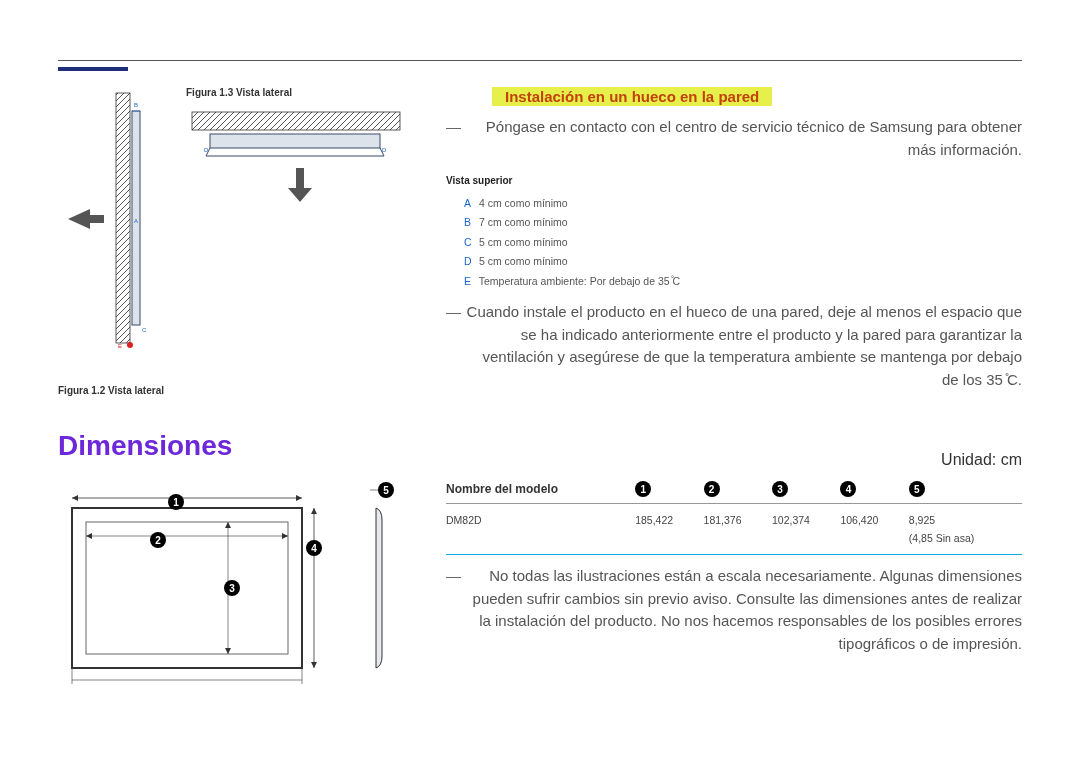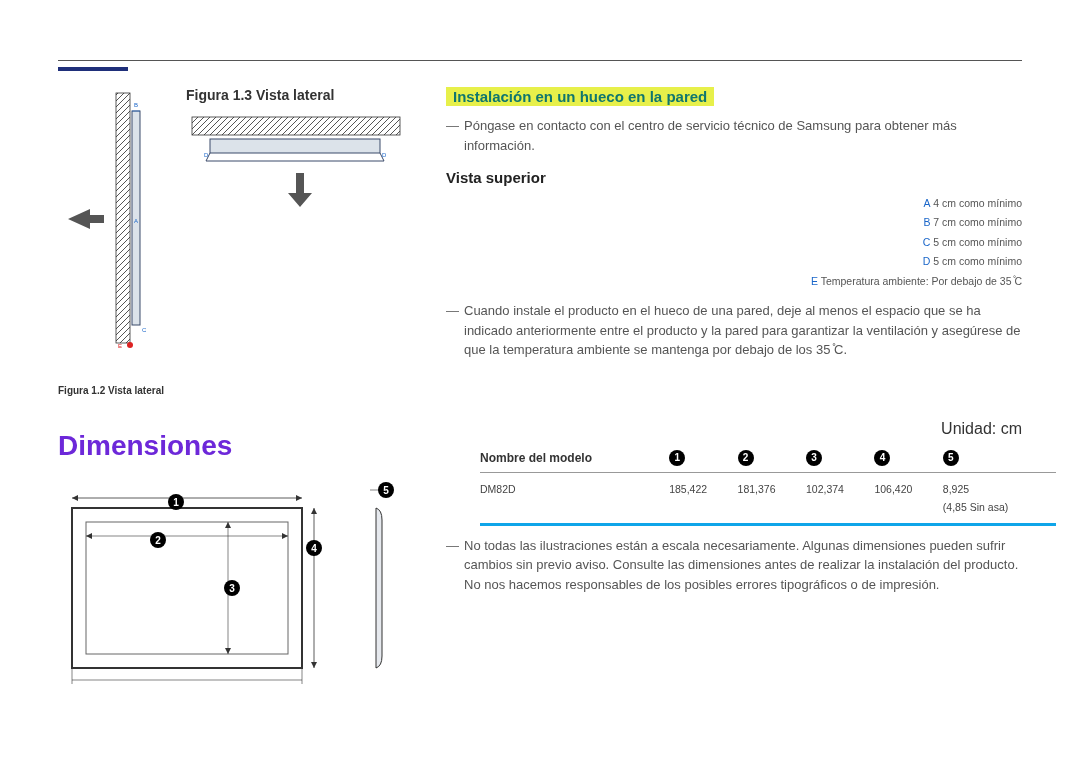--- a/index.html
+++ b/index.html
@@ -6,35 +6,35 @@
   body { font-family: Arial, Helvetica, sans-serif; color: #333; background: #fff; width: 1080px; margin: 0 auto; }
   .page { padding: 60px 58px 40px 58px; }
   .top-rule { height: 1px; background: #555; margin-bottom: 6px; }
   .top-accent { width: 70px; height: 4px; background: #1f2f7a; margin-bottom: 16px; }
   .columns { display: flex; }
   .left-col { width: 380px; flex-shrink: 0; padding-right: 20px; }
   .right-col { flex: 1; padding-left: 8px; }
   .figure-row { display: flex; }
   .fig-side-lateral { width: 120px; }
   .fig-side-top { margin-left: 8px; }
-  .fig-caption { font-size: 14px; font-weight: bold; margin-bottom: 8px; }
+  .fig-caption { font-size: 10px; font-weight: bold; margin-bottom: 8px; }
   .fig-caption-below { font-size: 10px; font-weight: bold; margin-top: 4px; }
   .section-title { font-size: 28px; font-weight: 600; color: #6d28d9; margin: 34px 0 18px; }
-  .sub-heading { font-size: 15px; font-weight: bold; color: #0f766e; margin-bottom: 10px; background: #e7f04a; display: inline-block; padding: 1px 7px; }
-  .sub-heading-plain { font-size: 15px; font-weight: bold; color: #222; margin-top: 14px; margin-bottom: 8px; }
-  .note-row { font-size: 13px; color: #555; line-height: 1.5; position: relative; padding-left: 18px; }
+  .sub-heading { font-size: 15px; font-weight: bold; color: #c2410c; margin-bottom: 10px; background: #e7f04a; display: inline-block; padding: 1px 13px; margin-left: 46px; }
+  .sub-heading-plain { font-size: 10px; font-weight: bold; color: #222; margin-top: 14px; margin-bottom: 8px; }
+  .note-row { font-size: 15px; color: #555; line-height: 1.5; position: relative; padding-left: 18px; text-align: right; }
   .note-row::before { content: "―"; position: absolute; left: 0; top: 0; color: #666; }
-  .dim-list { font-size: 10.5px; color: #555; line-height: 1.85; padding-left: 18px; text-align: right; }
+  .dim-list { font-size: 10.5px; color: #555; line-height: 1.85; padding-left: 18px; }
   .dim-list .lbl { color: #1a66c9; font-weight: 500; display: inline-block; width: 12px; }
   .dim-table-wrap { margin-top: 60px; }
   .unit-lbl { text-align: right; font-size: 16px; color: #333; margin-bottom: 6px; }
-  .dim-table { width: 100%; border-collapse: collapse; font-size: 10.5px; margin-left: 34px; }
+  .dim-table { width: 100%; border-collapse: collapse; font-size: 10.5px; }
   .dim-table th { text-align: left; font-weight: bold; font-size: 12px; padding: 6px 4px 6px 0; vertical-align: middle; }
   .dim-table td { padding: 10px 4px 10px 0; text-align: left; vertical-align: top; color: #444; border-top: 1px solid #999; }
-  .dim-table tr:last-child td { border-bottom: 3px solid #0ea5e9; }
+  .dim-table tr:last-child td { border-bottom: 1px solid #0ea5e9; }
   .circ-num { display: inline-flex; width: 16px; height: 16px; border-radius: 50%; background: #000; color: #fff; align-items: center; justify-content: center; font-size: 10px; font-weight: bold; }
   svg text { font-family: Arial, Helvetica, sans-serif; }
 </style>
 </head>
 <body>
 
 <div class="page">
   <div class="top-rule"></div>
   <div class="top-accent"></div>
 

